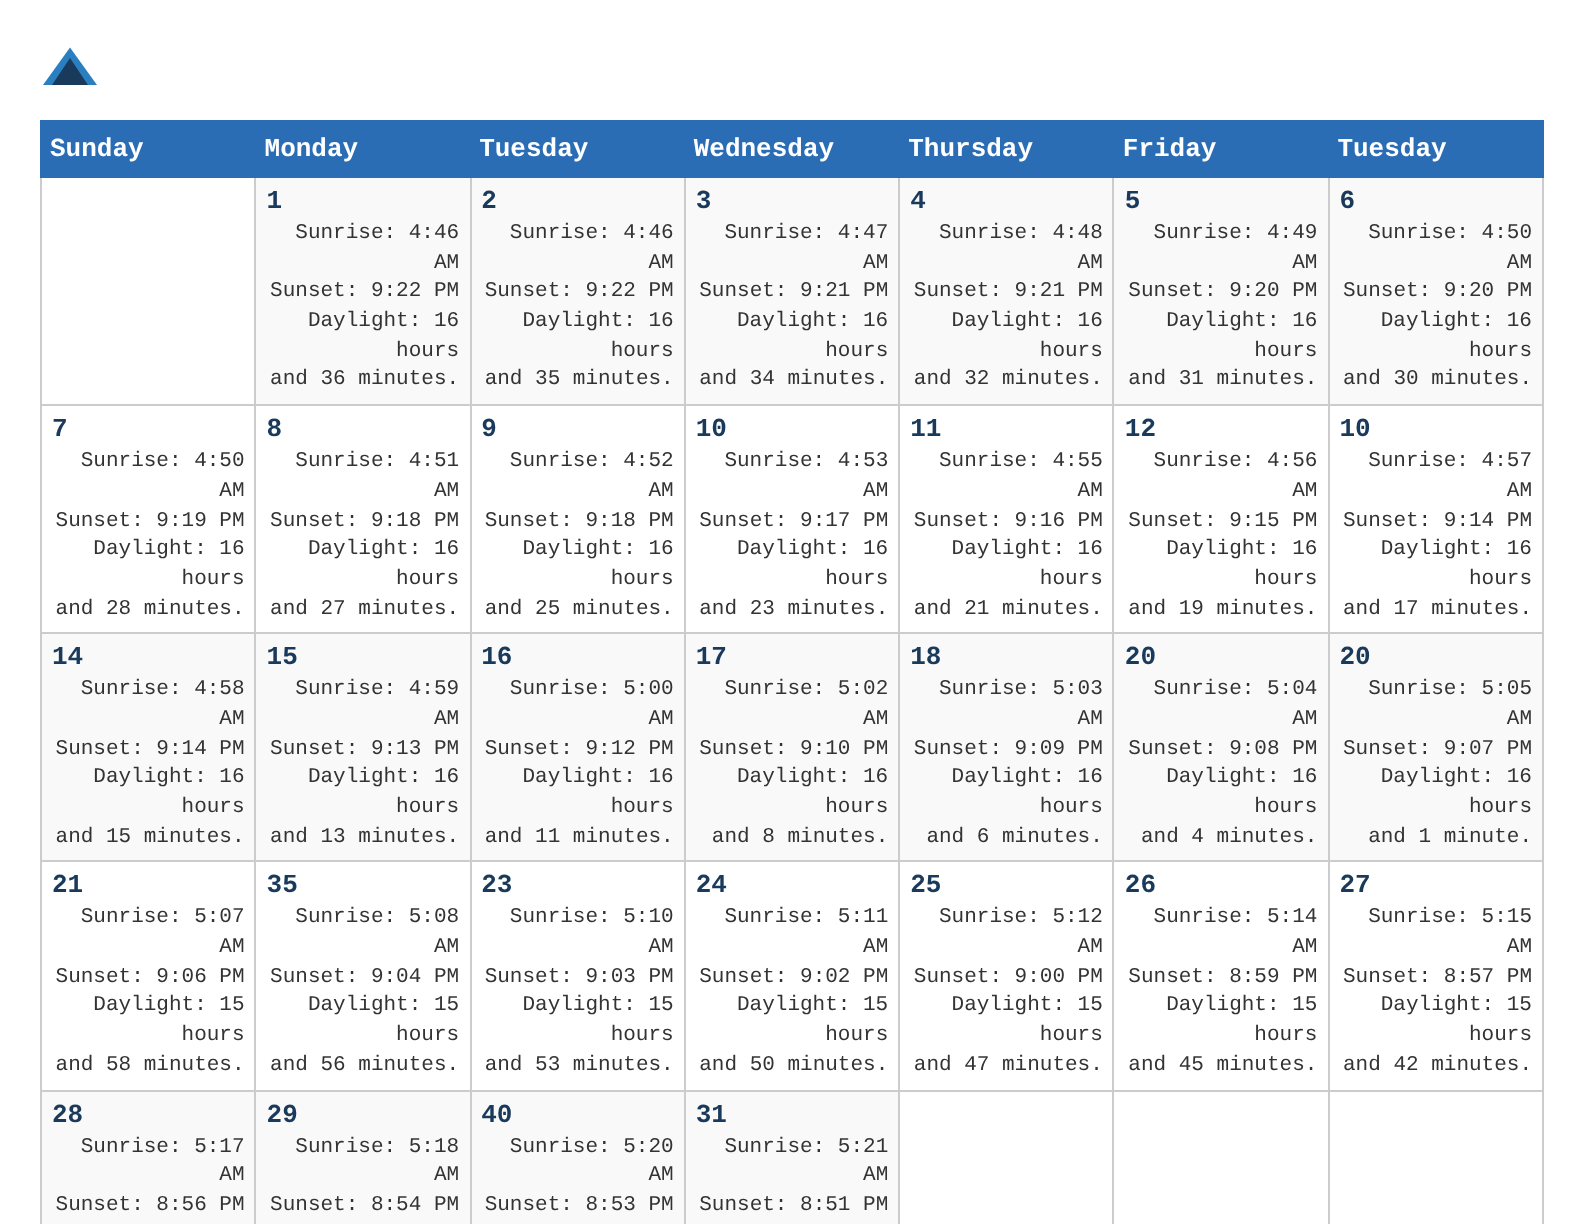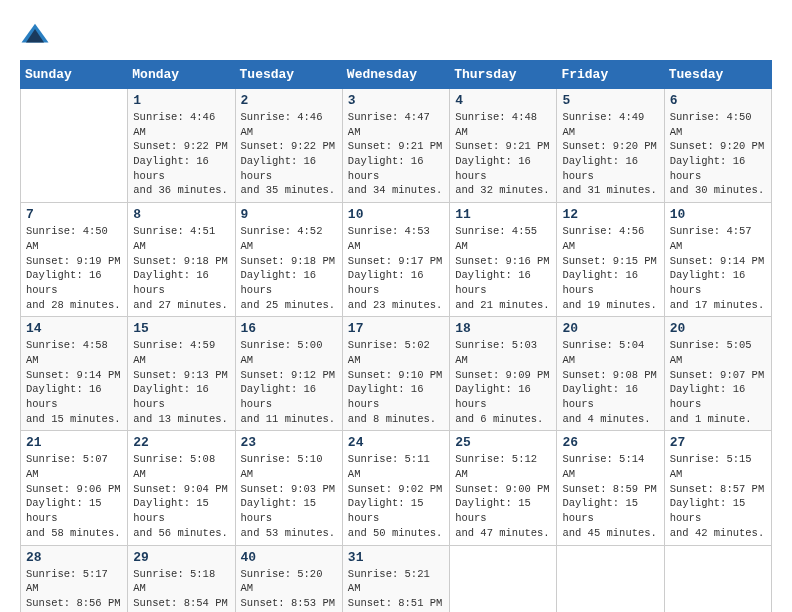--- a/index.html
+++ b/index.html
@@ -71,20 +71,21 @@
       font-size: 13px;
       font-weight: bold;
       color: #1a3a5c;
       display: block;
       margin-bottom: 2px;
     }
     .day-info {
       color: #333;
       font-size: 10.5px;
       line-height: 1.4;
+      text-align: right;
     }
     tbody tr td.empty {
       background: #fff;
     }
     tbody tr:nth-child(odd) td {
       background-color: #f9f9f9;
     }
     tbody tr:nth-child(even) td {
       background-color: #fff;
     }
@@ -212,21 +213,21 @@
           <span class="day-number">20</span>
           <div class="day-info">Sunrise: 5:05 AM<br>Sunset: 9:07 PM<br>Daylight: 16 hours<br>and 1 minute.</div>
         </td>
       </tr>
       <tr>
         <td>
           <span class="day-number">21</span>
           <div class="day-info">Sunrise: 5:07 AM<br>Sunset: 9:06 PM<br>Daylight: 15 hours<br>and 58 minutes.</div>
         </td>
         <td>
-          <span class="day-number">22</span>
+          <span class="day-number">35</span>
           <div class="day-info">Sunrise: 5:08 AM<br>Sunset: 9:04 PM<br>Daylight: 15 hours<br>and 56 minutes.</div>
         </td>
         <td>
           <span class="day-number">23</span>
           <div class="day-info">Sunrise: 5:10 AM<br>Sunset: 9:03 PM<br>Daylight: 15 hours<br>and 53 minutes.</div>
         </td>
         <td>
           <span class="day-number">24</span>
           <div class="day-info">Sunrise: 5:11 AM<br>Sunset: 9:02 PM<br>Daylight: 15 hours<br>and 50 minutes.</div>
         </td>

